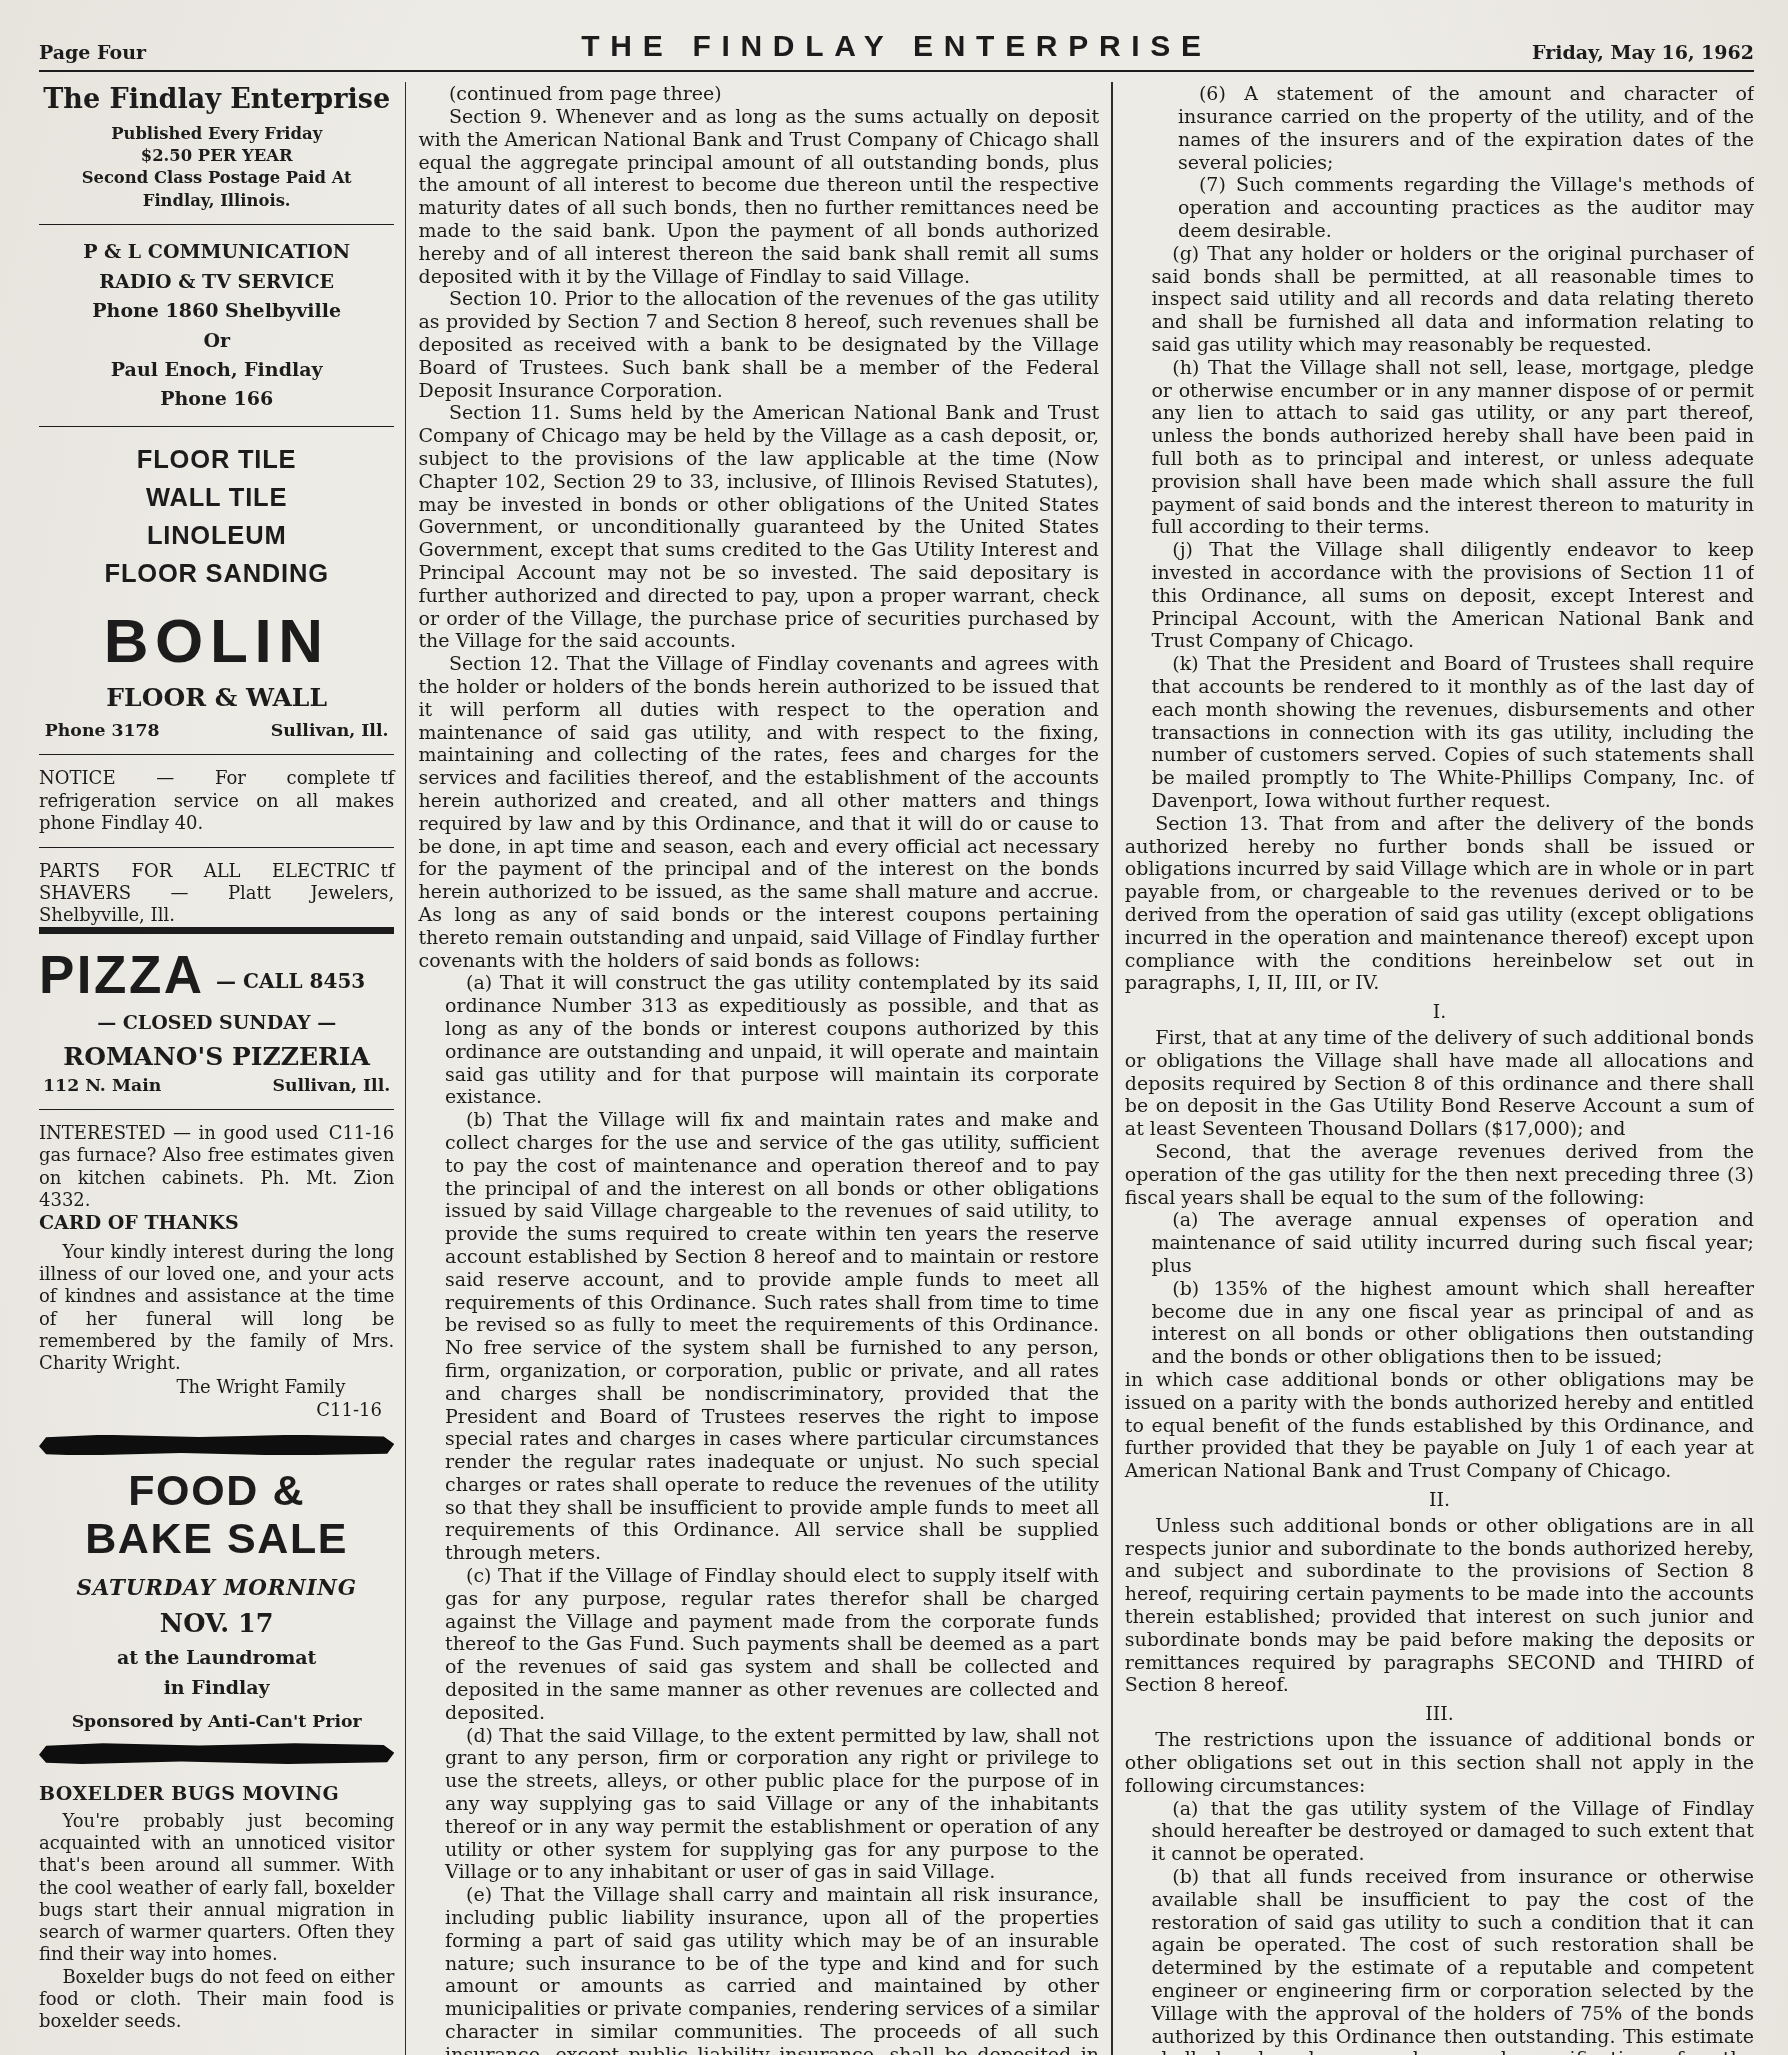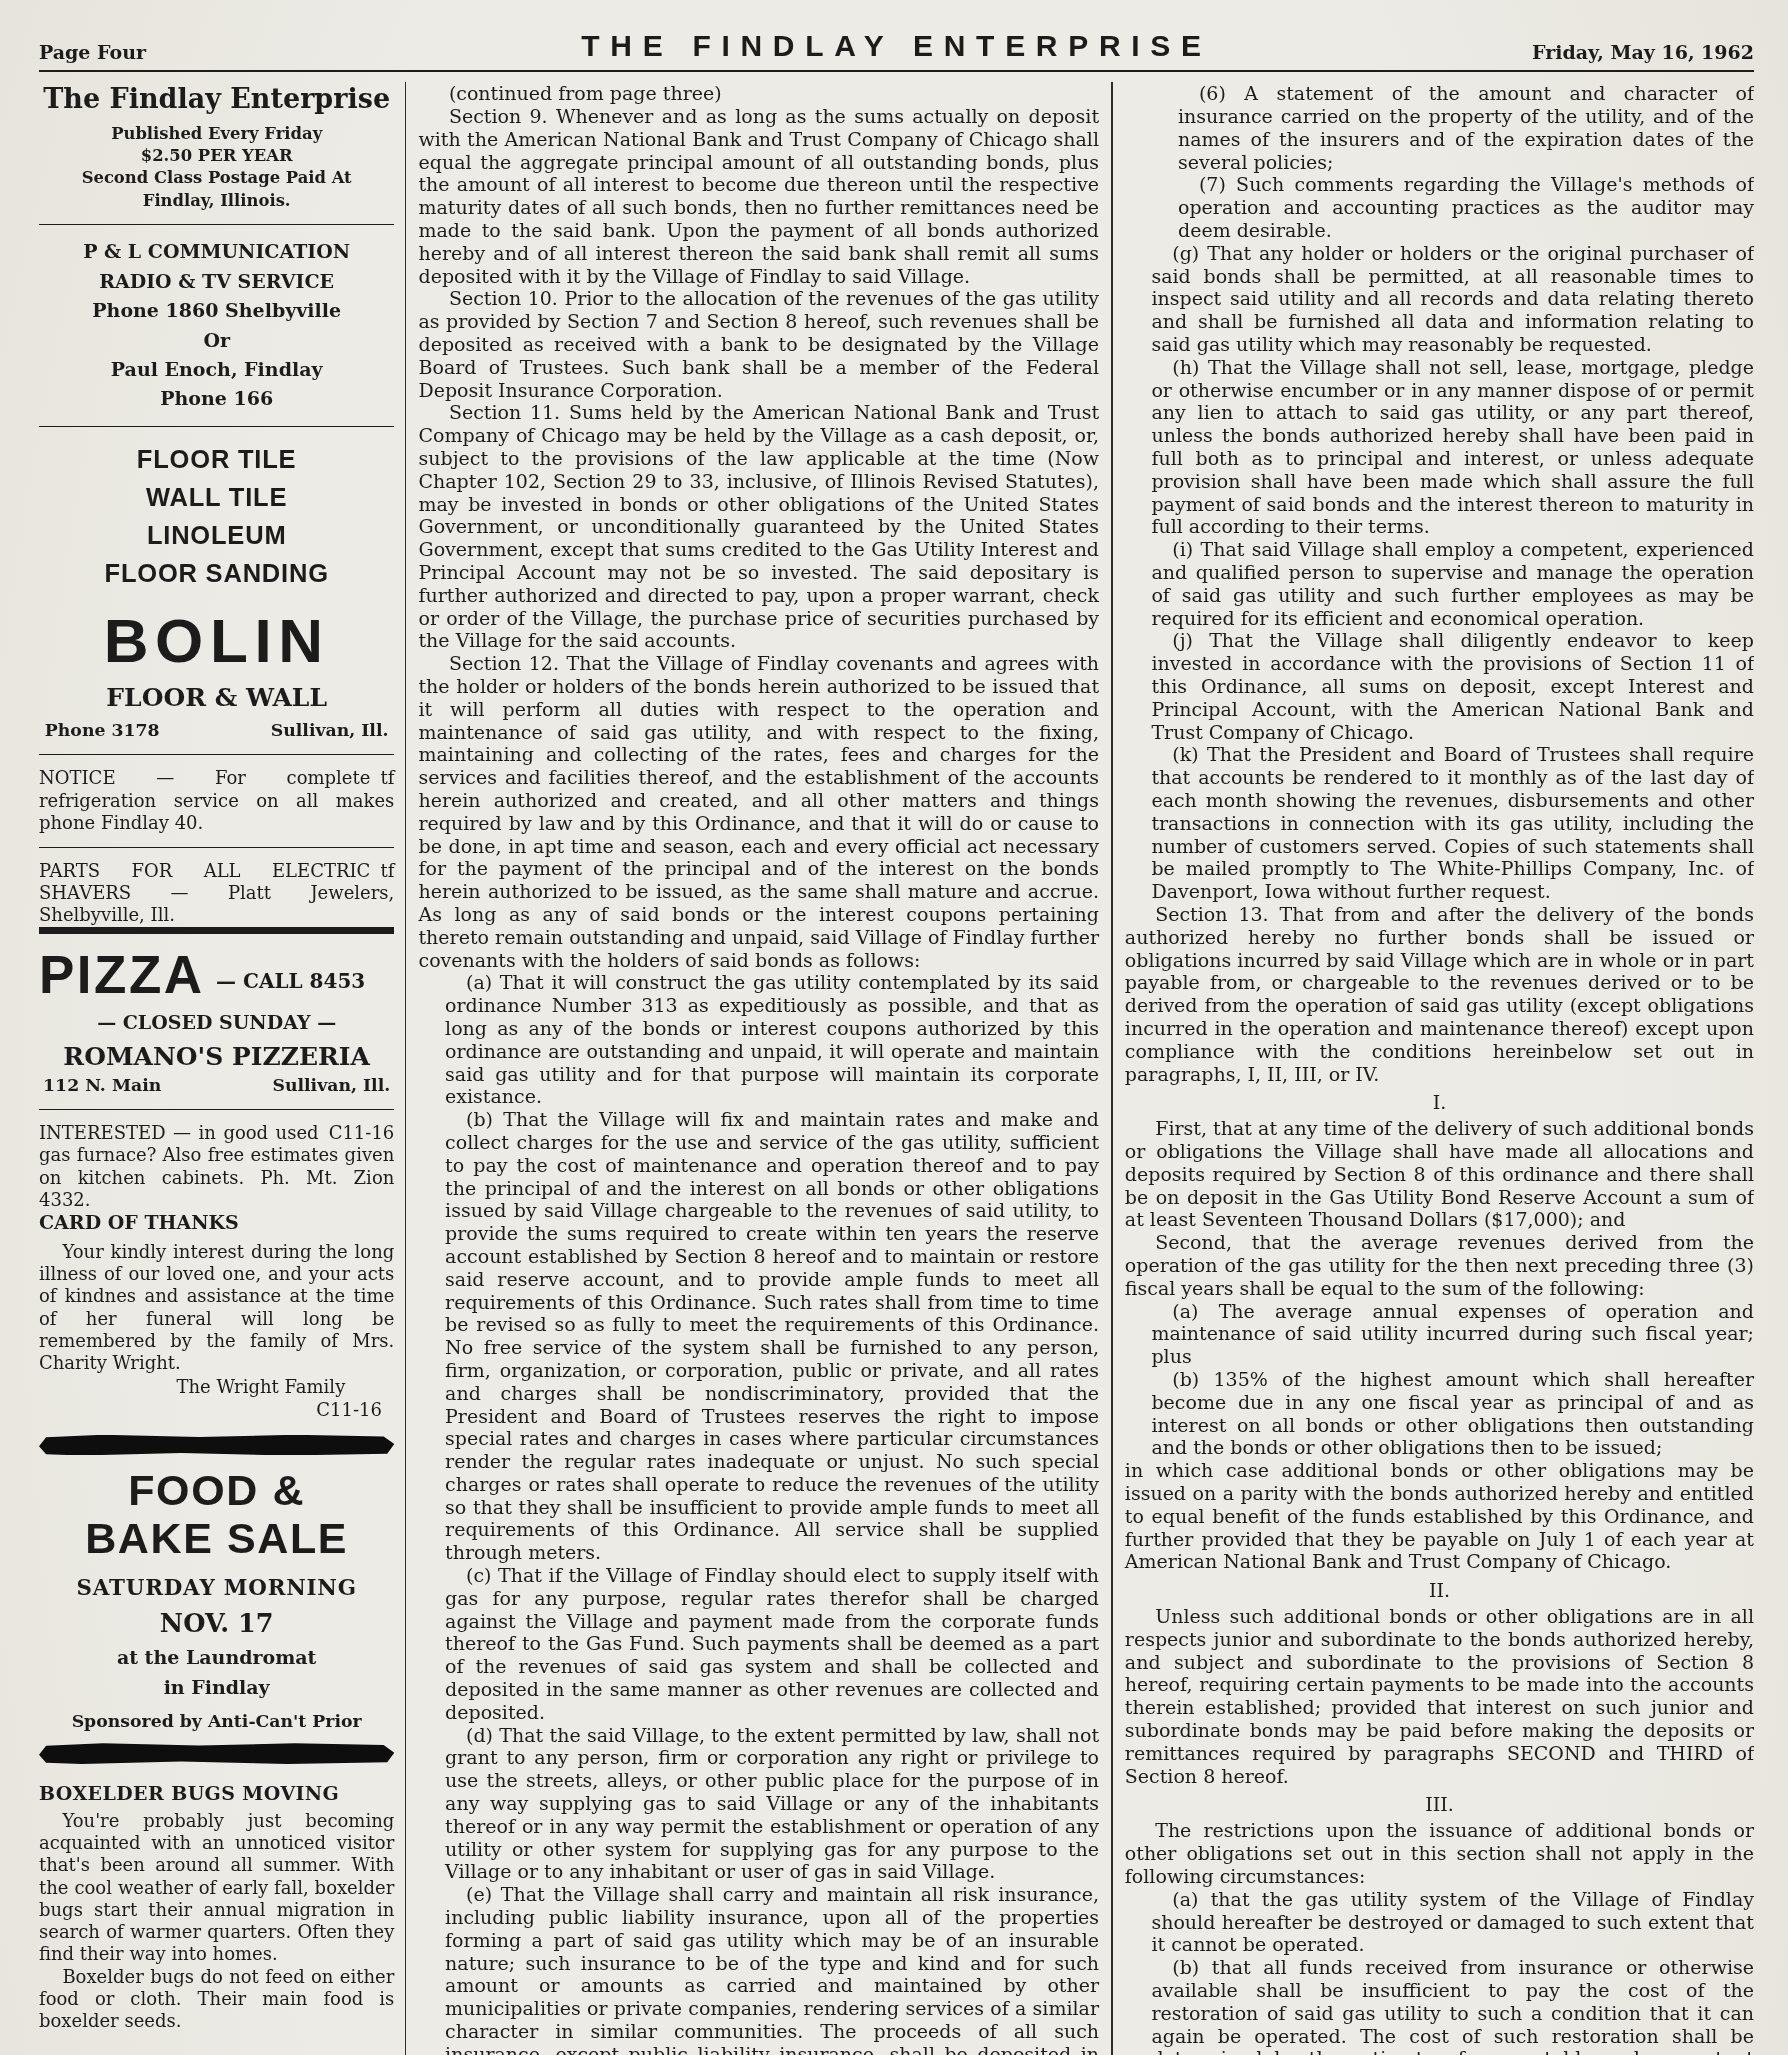--- a/index.html
+++ b/index.html
@@ -88,21 +88,21 @@
   .thanks .th-body{text-align:justify;text-indent:1.3em;font-size:18px;}
   .thanks .th-sig{text-align:right;padding-right:49px;margin-top:1.6px;font-size:18px;}
   .thanks .th-tag{text-align:right;padding-right:12.3px;font-size:18px;}
 
   .bakesale{margin-top:14px;text-align:center;}
   .bs-bar{
     height:20.6px;background:#0e0e0e;margin:10.7px 0;
     clip-path:polygon(0 55%,2% 12%,18% 0,45% 10%,72% 0,97% 8%,100% 45%,98% 92%,70% 100%,40% 88%,12% 100%,2% 94%);
   }
   .bs-big{font-family:"Liberation Sans",sans-serif;font-weight:bold;font-size:43px;line-height:1.12;letter-spacing:1.6px;}
-  .bs-med{font-weight:bold;font-size:21.4px;margin-top:12.3px;letter-spacing:0.8px;}
+  .bs-med{font-weight:bold;font-size:21.4px;margin-top:12.3px;letter-spacing:0.8px;font-style:italic;}
   .bs-date{font-weight:bold;font-size:25.5px;margin-top:6.6px;}
   .bs-small{font-weight:bold;font-size:19px;margin-top:6.6px;}
   .bs-sponsor{font-weight:bold;font-size:17.3px;margin-top:11.5px;}
 
   .boxelder{margin-top:18px;}
   .boxelder h3{font-weight:bold;font-size:19px;margin-bottom:4.1px;letter-spacing:0.4px;}
   .bx-paras p{text-align:justify;text-indent:1.3em;font-size:18px;}
 </style>
 </head>
 <body>
@@ -237,21 +237,20 @@
     </section>
 
     <div class="vrule"></div>
 
     <section class="col col-right colbody">
       <div>
           <p class="p-item">(6) A statement of the amount and character of insurance carried on the property of the utility, and of the names of the insurers and of the expiration dates of the several policies;</p>
           <p class="p-item">(7) Such comments regarding the Village's methods of operation and accounting practices as the auditor may deem desirable.</p>
           <p class="p-sub">(g) That any holder or holders or the original purchaser of said bonds shall be permitted, at all reasonable times to inspect said utility and all records and data relating thereto and shall be furnished all data and information relating to said gas utility which may reasonably be requested.</p>
           <p class="p-sub">(h) That the Village shall not sell, lease, mortgage, pledge or otherwise encumber or in any manner dispose of or permit any lien to attach to said gas utility, or any part thereof, unless the bonds authorized hereby shall have been paid in full both as to principal and interest, or unless adequate provision shall have been made which shall assure the full payment of said bonds and the interest thereon to maturity in full according to their terms.</p>
-          <p class="p-sub">(i) That said Village shall employ a competent, experienced and qualified person to supervise and manage the operation of said gas utility and such further employees as may be required for its efficient and economical operation.</p>
           <p class="p-sub">(j) That the Village shall diligently endeavor to keep invested in accordance with the provisions of Section 11 of this Ordinance, all sums on deposit, except Interest and Principal Account, with the American National Bank and Trust Company of Chicago.</p>
           <p class="p-sub">(k) That the President and Board of Trustees shall require that accounts be rendered to it monthly as of the last day of each month showing the revenues, disbursements and other transactions in connection with its gas utility, including the number of customers served. Copies of such statements shall be mailed promptly to The White-Phillips Company, Inc. of Davenport, Iowa without further request.</p>
           <p>Section 13. That from and after the delivery of the bonds authorized hereby no further bonds shall be issued or obligations incurred by said Village which are in whole or in part payable from, or chargeable to the revenues derived or to be derived from the operation of said gas utility (except obligations incurred in the operation and maintenance thereof) except upon compliance with the conditions hereinbelow set out in paragraphs, I, II, III, or IV.</p>
           <p class="p-center p-roman">I.</p>
           <p>First, that at any time of the delivery of such additional bonds or obligations the Village shall have made all allocations and deposits required by Section 8 of this ordinance and there shall be on deposit in the Gas Utility Bond Reserve Account a sum of at least Seventeen Thousand Dollars ($17,000); and</p>
           <p>Second, that the average revenues derived from the operation of the gas utility for the then next preceding three (3) fiscal years shall be equal to the sum of the following:</p>
           <p class="p-sub">(a) The average annual expenses of operation and maintenance of said utility incurred during such fiscal year; plus</p>
           <p class="p-sub">(b) 135% of the highest amount which shall hereafter become due in any one fiscal year as principal of and as interest on all bonds or other obligations then outstanding and the bonds or other obligations then to be issued;</p>
           <p class="p-flush">in which case additional bonds or other obligations may be issued on a parity with the bonds authorized hereby and entitled to equal benefit of the funds established by this Ordinance, and further provided that they be payable on July 1 of each year at American National Bank and Trust Company of Chicago.</p>
           <p class="p-center p-roman">II.</p>

